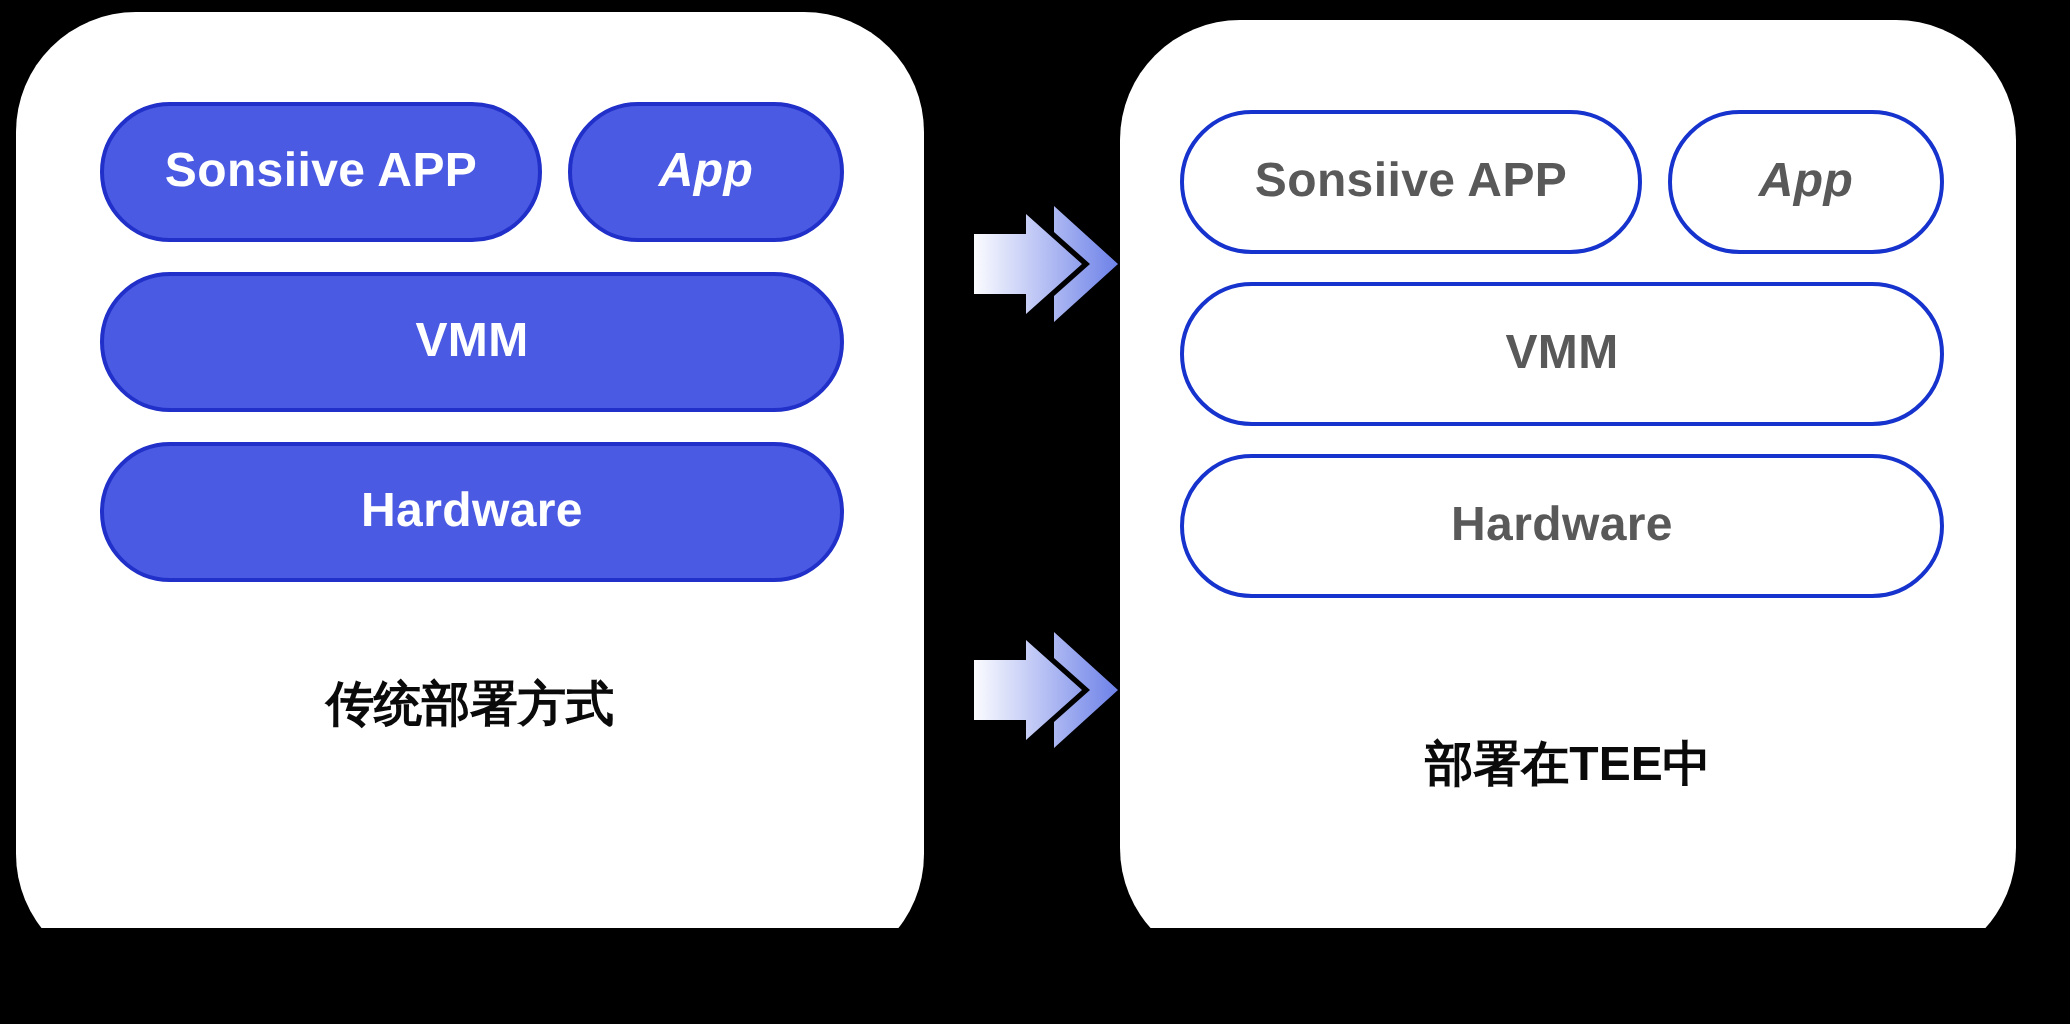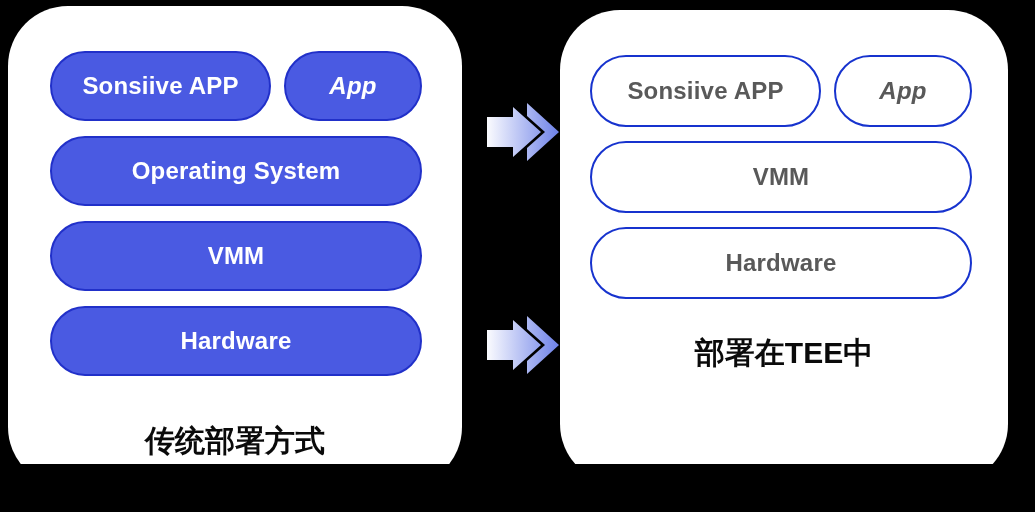--- a/index.html
+++ b/index.html
@@ -55,48 +55,45 @@
     color: #ffffff;
   }
   .card.right .pill {
     background: #ffffff;
     border: 2.5px solid #1733ce;
     color: #595959;
   }
 
   .caption {
     text-align: center;
-    font-size: 30px;
+    font-size: 24px;
     font-weight: bold;
     color: #0a0a0a;
   }
   .card.left  .caption { margin-top: 45px; }
-  .card.right .caption { margin-top: 34px; }
+  .card.right .caption { margin-top: 67px; }
 
   .arrow {
     position: absolute;
     width: 74px; height: 62px;
     left: 485px;
   }
   .arrow.top    { top: 101px; }
   .arrow.bottom { top: 314px; }
 </style>
 </head>
 <body>
 
 <div class="canvas">
 
   <section class="card left">
     <div class="rows">
       <div class="row">
         <div class="pill">Sonsiive APP</div>
         <div class="pill small">App</div>
-      </div>
-      <div class="row">
-        <div class="pill">Operating System</div>
       </div>
       <div class="row">
         <div class="pill">VMM</div>
       </div>
       <div class="row">
         <div class="pill">Hardware</div>
       </div>
     </div>
     <div class="caption">传统部署方式</div>
   </section>

